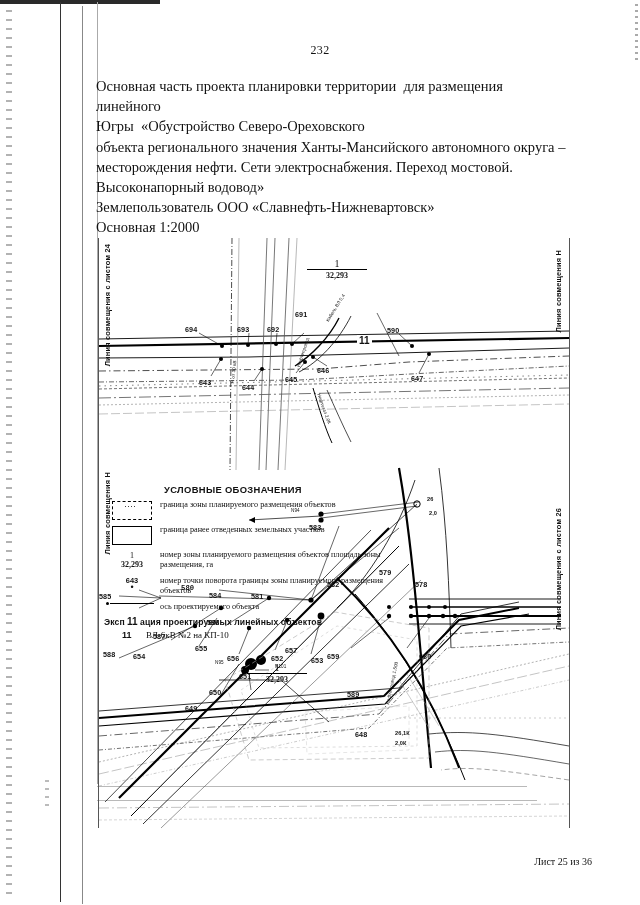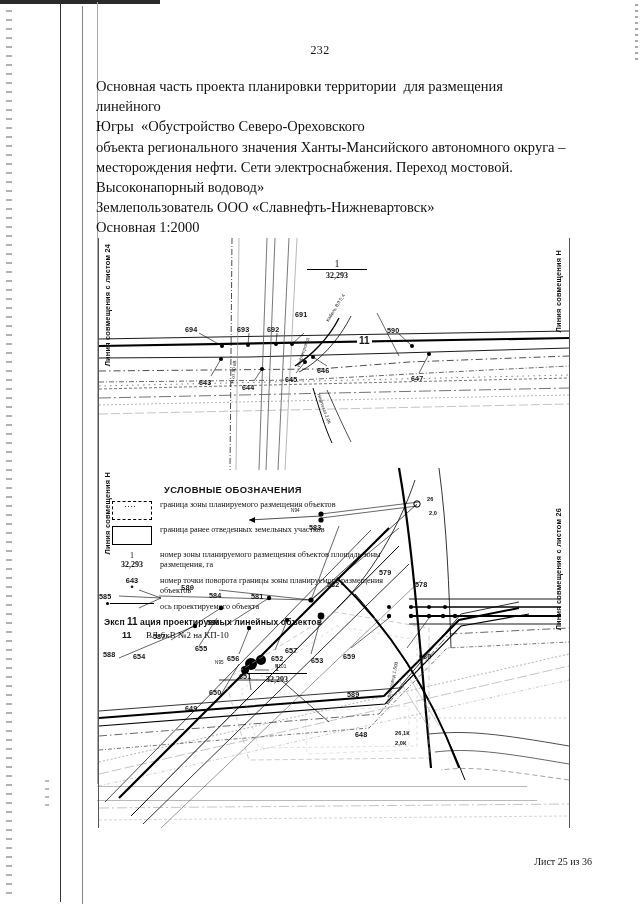--- a/index.html
+++ b/index.html
@@ -448,21 +448,21 @@
   <div class="ptlabel" style="left:212px;top:262px;padding-left:44px;">648</div>
   <div class="ptlabel" style="left:86px; top:236px;">649</div>
   <div class="ptlabel" style="left:110px;top:220px;">650</div>
   <div class="ptlabel" style="left:140px;top:204px;">651</div>
   <div class="ptlabel" style="left:172px;top:186px;">652</div>
   <div class="ptlabel" style="left:212px;top:188px;">653</div>
   <div class="ptlabel" style="left:34px; top:184px;">654</div>
   <div class="ptlabel" style="left:96px; top:176px;">655</div>
   <div class="ptlabel" style="left:128px;top:186px;">656</div>
   <div class="ptlabel" style="left:186px;top:178px;">657</div>
-  <div class="ptlabel" style="left:244px;top:184px;text-align:center;">659</div>
+  <div class="ptlabel" style="left:228px;top:184px;text-align:center;">659</div>
   <div class="ptlabel" style="left:296px;top:184px;margin-left:24px;">660</div>
 
   <div class="ptlabel big" style="left:26px;top:148px; background:#fff; padding:0 2px;">11</div>
 
   <div class="ptlabel tiny" style="left:192px;top:40px;">N94</div>
   <div class="ptlabel tiny" style="left:116px;top:192px;">N95</div>
   <div class="ptlabel tiny" style="left:176px;top:196px;">N101</div>
   <div class="ptlabel sm" style="left:328px;top:28px;">26</div>
   <div class="ptlabel sm" style="left:330px;top:42px;">2,0</div>
   <div class="ptlabel sm" style="left:296px;top:262px;">26,1К</div>

